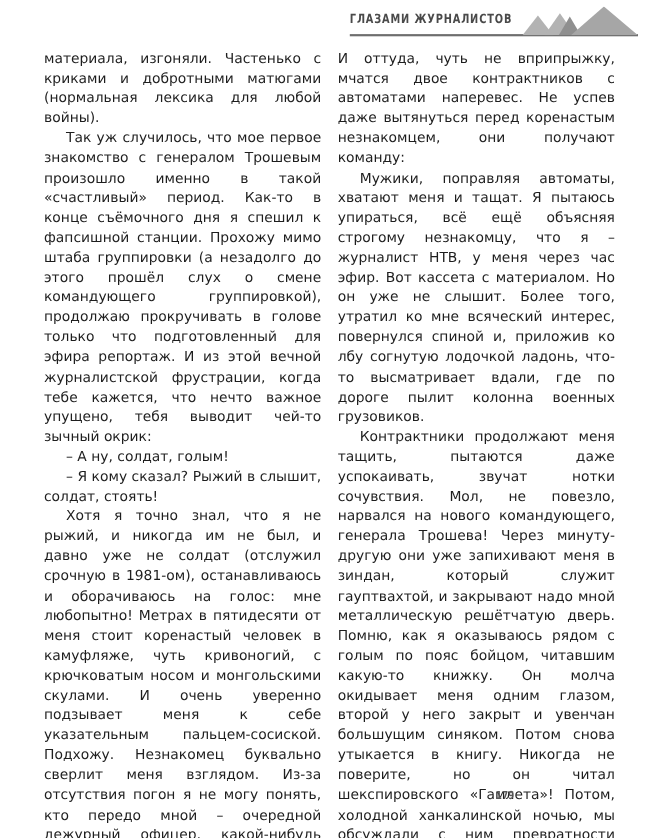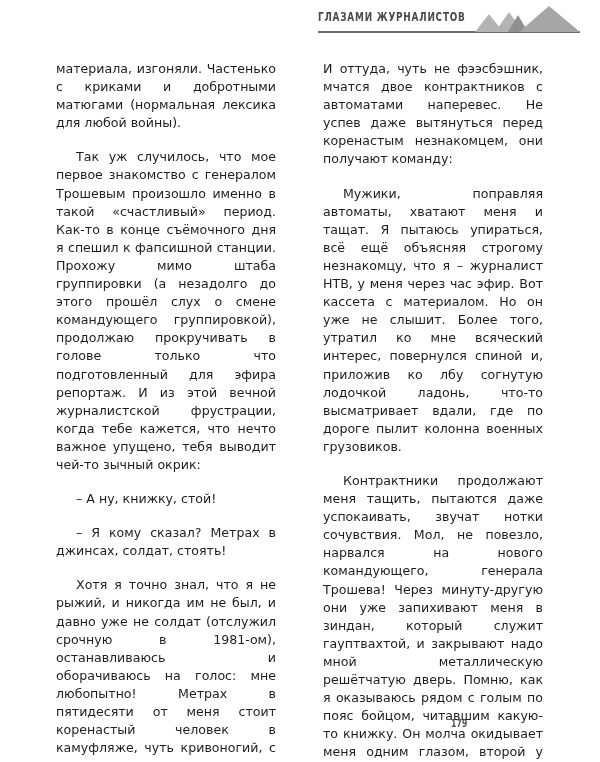--- a/index.html
+++ b/index.html
@@ -70,21 +70,21 @@
     line-height: 18.1px;
     text-align: justify;
     color: #1e1e1e;
     -webkit-hyphens: none;
     hyphens: none;
   }
   .col-left { left: 40px; }
   .col-right { left: 307px; }
 
   .col p {
-    margin: 16px;
+    margin: 0;
     text-indent: 20px;
     text-align: justify;
   }
   .col p.cont {
     text-indent: 0px;
   }
   .col p:last-child {
     text-align-last: left;
   }
 
@@ -114,28 +114,28 @@
       <polygon points="0,26 28,26 14,8 0,26" fill="#b3b3b3"></polygon>
       <polygon points="20,26 48,26 34,6 20,26" fill="#b3b3b3"></polygon>
       <polygon points="33,26 53,26 43,9 33,26" fill="#8f8f8f"></polygon>
       <polygon points="44,26 105,26 74,0 44,26" fill="#a6a6a6"></polygon>
     </svg>
   </div>
 
   <div class="col col-left">
     <p class="cont">материала, изгоняли. Частенько с криками и добротными матюгами (нормальная лексика для любой войны).</p>
     <p>Так уж случилось, что мое первое знакомство с генералом Трошевым произошло именно в такой «счастливый» период. Как-то в конце съёмочного дня я спешил к фапсишной станции. Прохожу мимо штаба группировки (а незадолго до этого прошёл слух о смене командующего группировкой), продолжаю прокручивать в голове только что подготовленный для эфира репортаж. И из этой вечной журналистской фрустрации, когда тебе кажется, что нечто важное упущено, тебя выводит чей-то зычный окрик:</p>
-    <p>– А ну, книжку, стой!</p>
-    <p>– Я кому сказал? Метрах в джинсах, солдат, стоять!</p>
+    <p>– А ну, солдат, голым!</p>
+    <p>– Я кому сказал? Рыжий в слышит, солдат, стоять!</p>
     <p>Хотя я точно знал, что я не рыжий, и никогда им не был, и давно уже не солдат (отслужил срочную в 1981-ом), останавливаюсь и оборачиваюсь на голос: мне любопытно! Метрах в пятидесяти от меня стоит коренастый человек в камуфляже, чуть кривоногий, с крючковатым носом и монгольскими скулами. И очень уверенно подзывает меня к себе указательным пальцем-сосиской. Подхожу. Незнакомец буквально сверлит меня взглядом. Из-за отсутствия погон я не могу понять, кто передо мной – очередной дежурный офицер, какой-нибудь зампотех или фээсбэшник.</p>
 
   </div>
 
   <div class="col col-right">
-    <p class="cont">И оттуда, чуть не фээсбэшник, мчатся двое контрактников с автоматами наперевес. Не успев даже вытянуться перед коренастым незнакомцем, они получают команду:</p>
+    <p class="cont">И оттуда, чуть не вприпрыжку, мчатся двое контрактников с автоматами наперевес. Не успев даже вытянуться перед коренастым незнакомцем, они получают команду:</p>
     <p>Мужики, поправляя автоматы, хватают меня и тащат. Я пытаюсь упираться, всё ещё объясняя строгому незнакомцу, что я – журналист НТВ, у меня через час эфир. Вот кассета с материалом. Но он уже не слышит. Более того, утратил ко мне всяческий интерес, повернулся спиной и, приложив ко лбу согнутую лодочкой ладонь, что-то высматривает вдали, где по дороге пылит колонна военных грузовиков.</p>
     <p>Контрактники продолжают меня тащить, пытаются даже успокаивать, звучат нотки сочувствия. Мол, не повезло, нарвался на нового командующего, генерала Трошева! Через минуту-другую они уже запихивают меня в зиндан, который служит гауптвахтой, и закрывают надо мной металлическую решётчатую дверь. Помню, как я оказываюсь рядом с голым по пояс бойцом, читавшим какую-то книжку. Он молча окидывает меня одним глазом, второй у него закрыт и увенчан большущим синяком. Потом снова утыкается в книгу. Никогда не поверите, но он читал шекспировского «Гамлета»! Потом, холодной ханкалинской ночью, мы обсуждали с ним превратности судьбы датского принца.</p>
 
   </div>
 
   <div class="folio">179</div>
 
 </div>
 
 </body></html>

